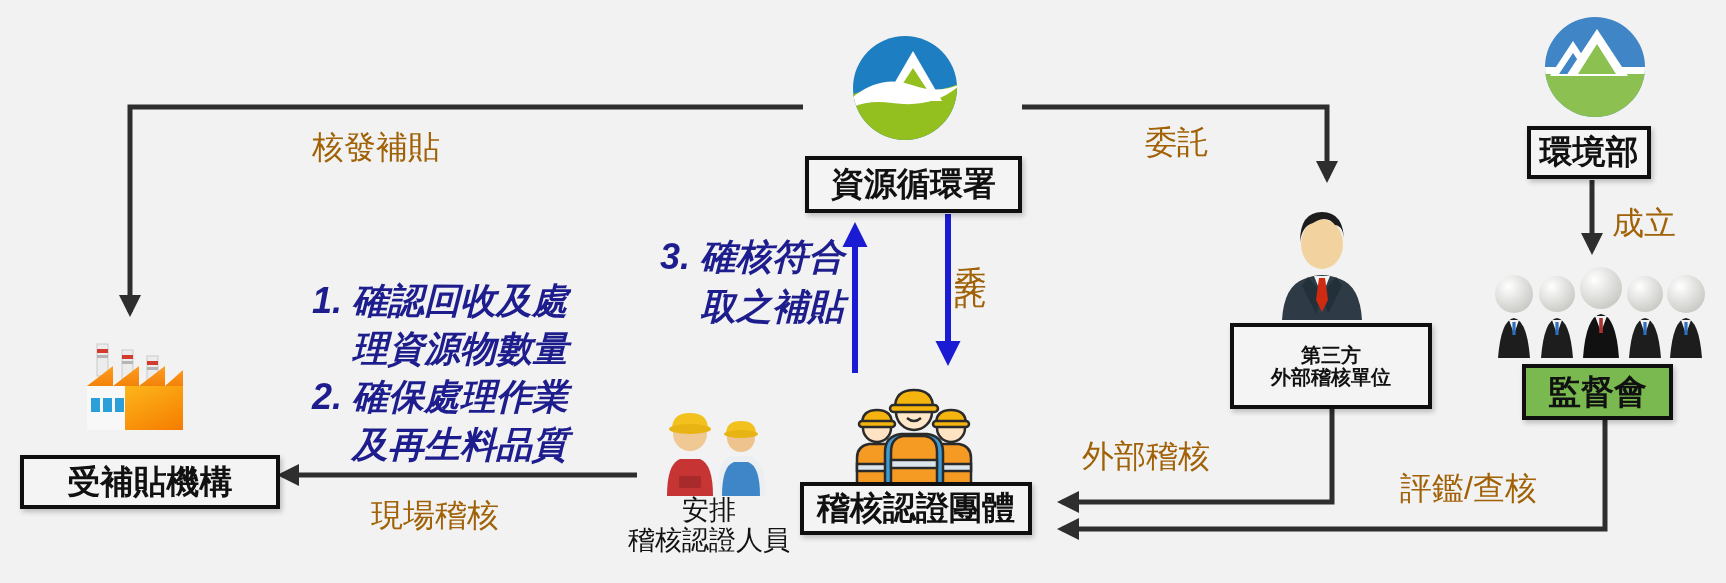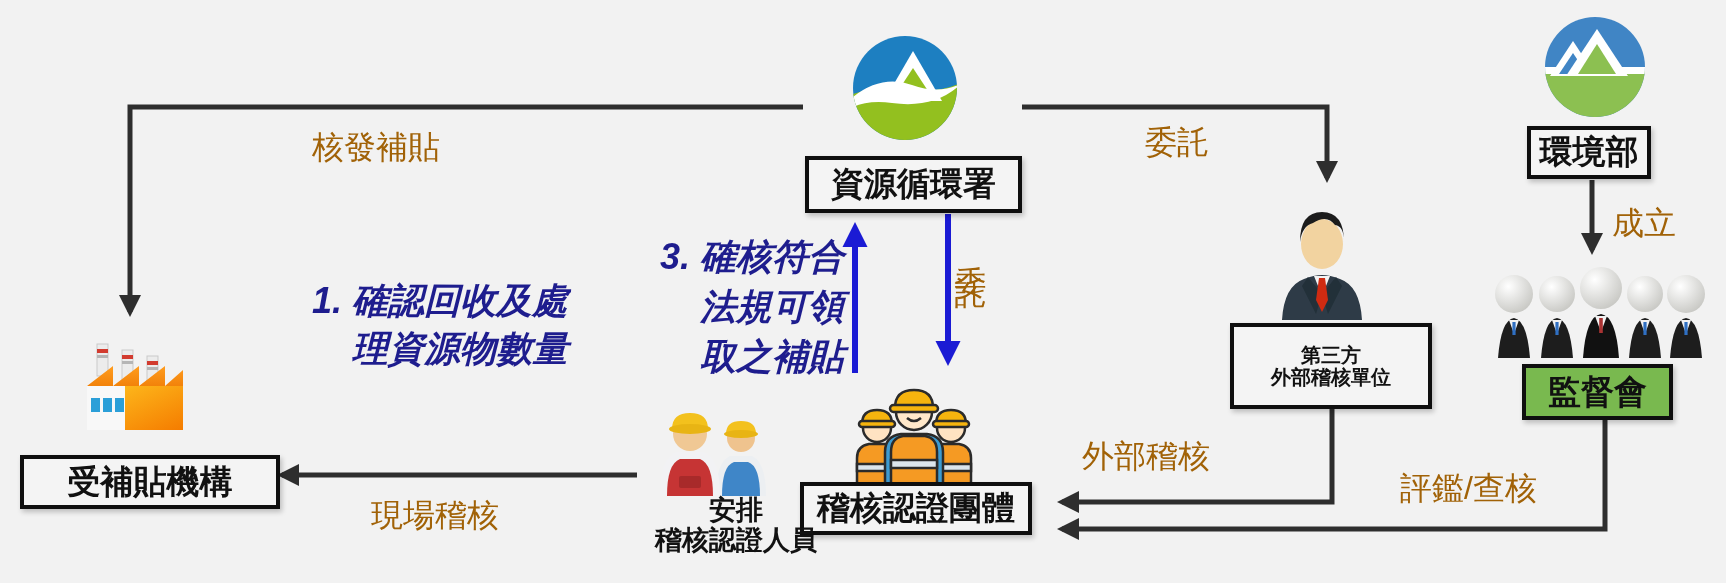--- a/index.html
+++ b/index.html
@@ -44,22 +44,22 @@
   
   .note{
     position:absolute;
     color:#1e1d8e;font-weight:bold;font-size:36px;line-height:48px;
     white-space:nowrap;
     font-style:italic;
   }
   .note .indent{padding-left:40px;}
   .caption{
     position:absolute;
-    color:#121212;font-weight:bold;font-size:27px;line-height:30px;
-    text-align:center;white-space:nowrap;margin-left:27px;
+    color:#121212;font-weight:normal;font-size:27px;line-height:30px;
+    text-align:center;white-space:nowrap;
   }
 </style>
 </head>
 <body>
 
 <div id="stage">
 
   <svg class="abs" style="left:0;top:0" width="1726" height="583" viewBox="0 0 1726 583">
     <defs>
       <marker id="ah-black" markerUnits="strokeWidth" markerWidth="4.4" markerHeight="4.4" refX="3.4" refY="2.2" orient="auto">
@@ -280,24 +280,27 @@
 
   <div class="flow-label" style="left:1400px;top:472px">評鑑/查核</div>
 
   <div class="flow-label" style="left:371px;top:499px">現場稽核</div>
 
   <div class="note" style="left:312px;top:277px">
     <div>1. 確認回收及處</div>
     <div class="indent">理資源物數量</div>
   </div>
 
+  <div class="note" style="left:312px;top:373px">
+    <div>2. 確保處理作業</div>
+    <div class="indent">及再生料品質</div>
+  </div>
 
   <div class="note" style="left:660px;top:232px;line-height:50px">
     <div>3. 確核符合</div>
-    <div class="indent">法規可領</div>
     <div class="indent">取之補貼</div>
   </div>
 
   <div class="caption" style="left:620px;top:495px;width:178px">
     <div>安排</div>
     <div>稽核認證人員</div>
   </div>
 
 </div>
 

